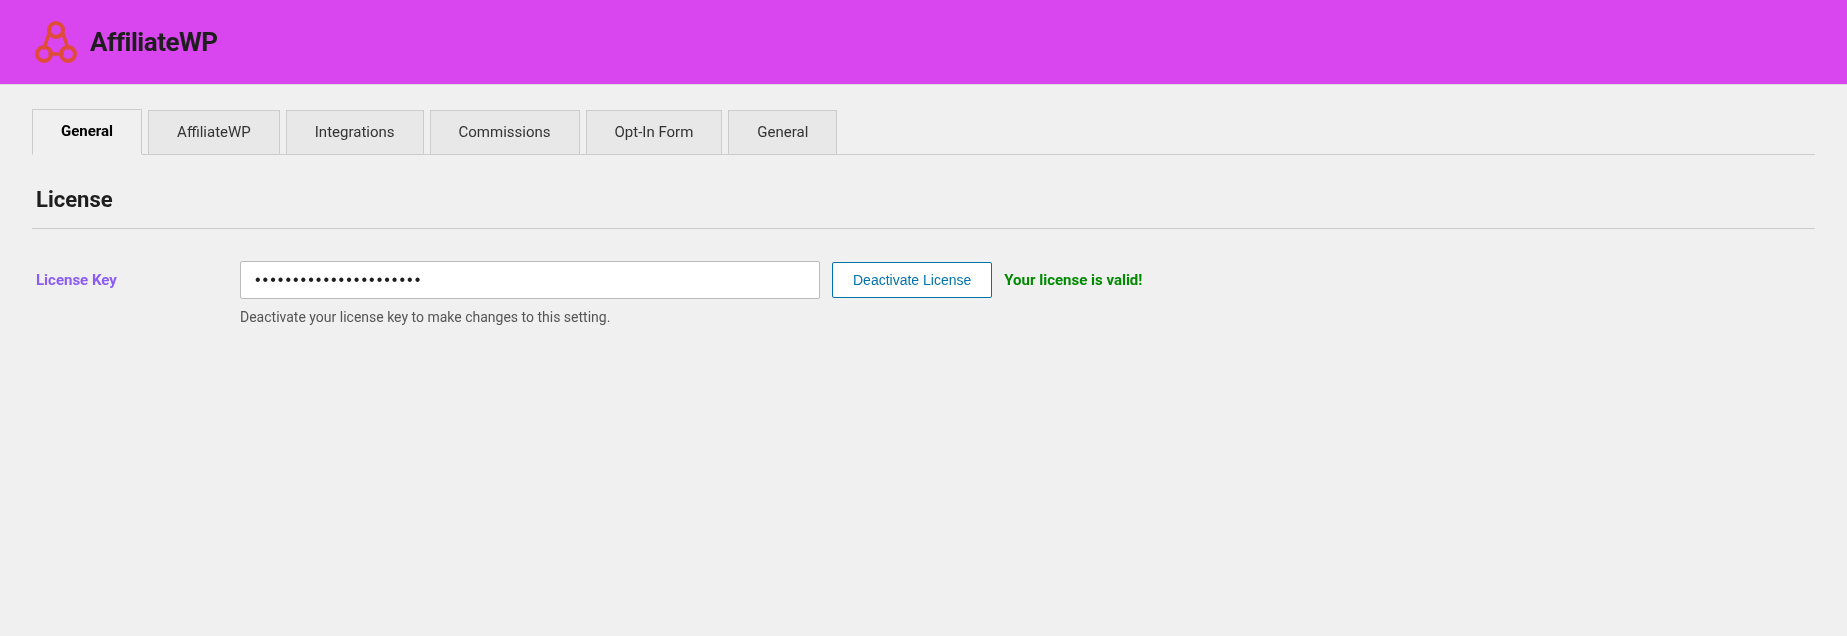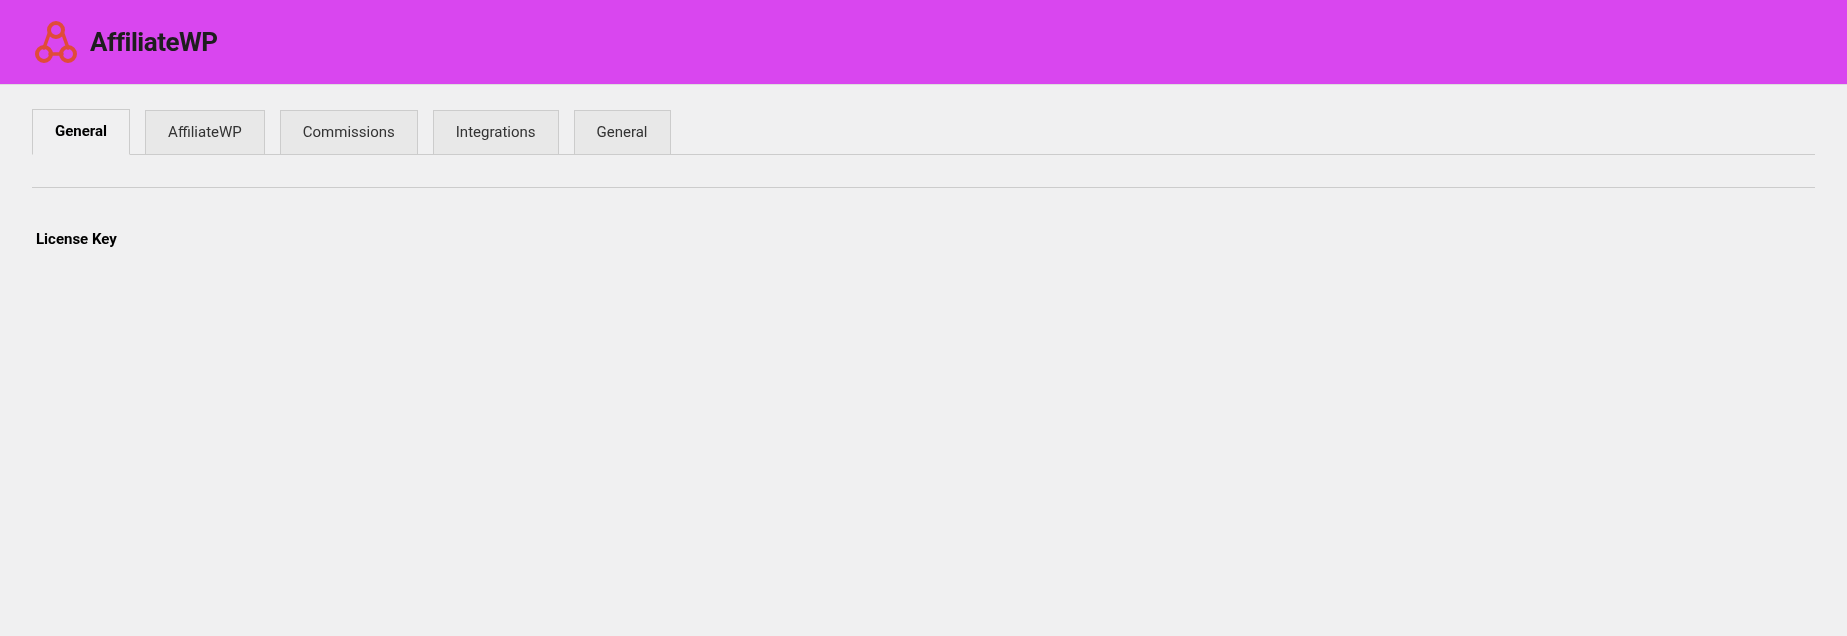--- a/index.html
+++ b/index.html
@@ -52,28 +52,28 @@
     .tabs {
       display: flex;
       align-items: flex-end;
       padding-top: 24px;
       border-bottom: 1px solid #ccc;
       gap: 0;
       margin-bottom: 32px;
     }
 
     .tab {
-      padding: 10px 22px;
+      padding: 10px 28px;
       border: 1px solid #ccc;
       border-bottom: none;
       background: #e8e8e8;
       color: #333;
       font-size: 15px;
       cursor: pointer;
-      margin-right: 15px;
+      margin-right: 6px;
       line-height: 1.5;
       user-select: none;
     }
 
     .tab.active {
       background: #f0f0f1;
       font-weight: 700;
       color: #000;
       border-bottom: 1px solid #f0f0f1;
       margin-bottom: -1px;
@@ -99,21 +99,21 @@
     .form-row {
       display: flex;
       align-items: flex-start;
       gap: 24px;
       padding-left: 4px;
     }
 
     .form-label {
       font-size: 15px;
       font-weight: 700;
-      color: #000000;
+      color: #8b5cf6;
       min-width: 180px;
       padding-top: 10px;
     }
 
     .form-controls {
       display: flex;
       flex-direction: column;
       gap: 8px;
       flex: 1;
     }
@@ -183,31 +183,43 @@
 <div class="main">
 
   <div class="tabs">
     <div class="tab active">
       <span>General</span>
     </div>
     <div class="tab">
       <span>AffiliateWP</span>
     </div>
     <div class="tab">
+      <span>Integrations</span>
+    </div>
+    <div class="tab">
       <span>Commissions</span>
     </div>
     <div class="tab">
-      <span>Integrations</span>
+      <span>Opt-In Form</span>
     </div>
     <div class="tab">
       <span>General</span>
     </div>
   </div>
 
   <div>
+    <h2 class="section-title">License</h2>
     <hr class="section-divider">
 
     <div class="form-row">
       <label class="form-label">License Key</label>
+      <div class="form-controls">
+        <div class="form-inline">
+          <input type="password" class="license-input" value="••••••••••••••••••••••" style="">
+          <button class="deactivate-btn">Deactivate License</button>
+          <span class="valid-text">Your license is valid!</span>
+        </div>
+        <p class="form-hint">Deactivate your license key to make changes to this setting.</p>
+      </div>
     </div>
   </div>
 
 </div>
 
 </body></html>

